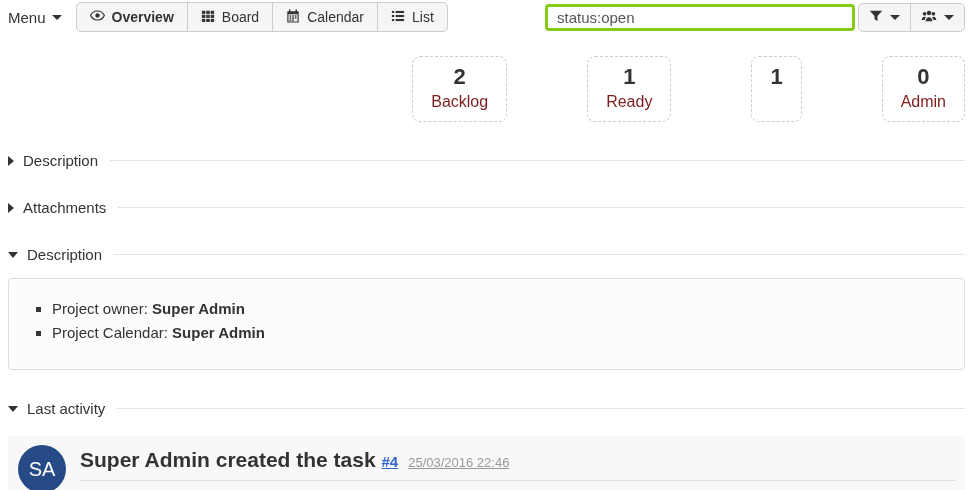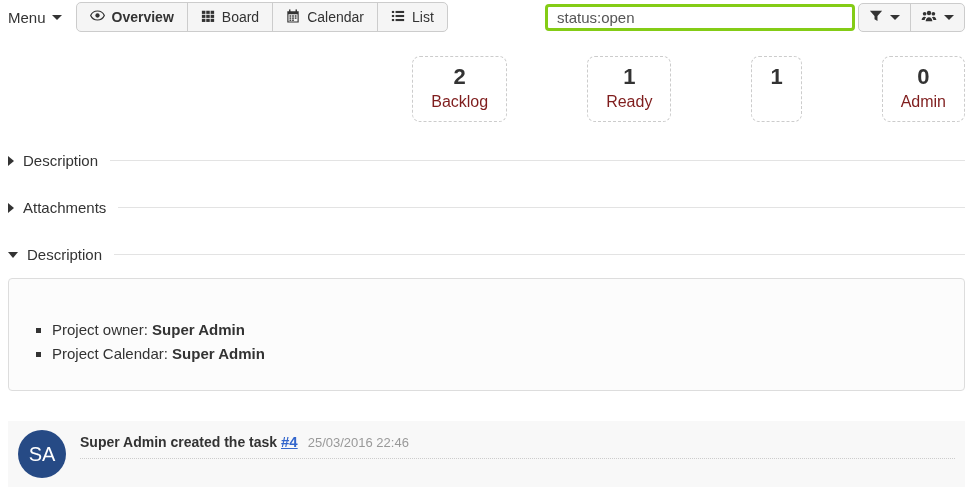--- a/index.html
+++ b/index.html
@@ -153,21 +153,21 @@
     margin-left: 12px;
     height: 0;
   }
 
   
   .info-panel {
     margin-top: 15px;
     border: 1px solid #ddd;
     border-radius: 4px;
     background: #fcfcfc;
-    padding: 39px 15px 24px 15px;
+    padding: 18px 15px 24px 15px;
     min-height: 86px;
   }
   .info-list {
     list-style: square;
     margin-left: 28px;
     color: #333;
     font-size: 15px;
   }
   .info-list li { line-height: 24px; }
   .info-list b { font-weight: bold; }
@@ -192,34 +192,35 @@
     flex: 0 0 auto;
     margin-right: 14px;
   }
   .activity-content { flex: 1; min-width: 0; }
   .activity-title-row {
     border-bottom: 1px dotted #ccc;
     padding: 3px 0 8px 0;
   }
   .activity-title {
     font-weight: bold;
-    font-size: 14px;
+    font-size: 21px;
     color: #333;
   }
   .task-link {
     color: #36c;
     font-weight: bold;
     text-decoration: underline;
     cursor: pointer;
   }
   .activity-date {
     font-size: 13px;
     color: #999;
     font-weight: normal;
     margin-left: 10px;
+    text-decoration: underline;
   }
 </style>
 </head>
 <body>
 
 <div class="page">
 
   <div class="toolbar">
     <span class="menu-dropdown">
       <span>Menu</span>
@@ -356,20 +357,25 @@
     </div>
     <div class="info-panel">
       <ul class="info-list">
         <li><span>Project owner: </span><b>Super Admin</b></li>
         <li><span>Project Calendar: </span><b>Super Admin</b></li>
       </ul>
     </div>
   </div>
 
   <div class="section">
+    <div class="section-header">
+      <span class="tri expanded"></span>
+      <span>Last activity</span>
+      <span class="section-rule"></span>
+    </div>
 
     <div class="activity-item">
       <div class="avatar" style="background: rgb(38, 74, 133);">SA</div>
       <div class="activity-content">
         <div class="activity-title-row">
           <span class="activity-title">Super Admin created the task </span><a class="task-link">#4</a><span class="activity-date">25/03/2016 22:46</span>
         </div>
 
       </div>
     </div>

